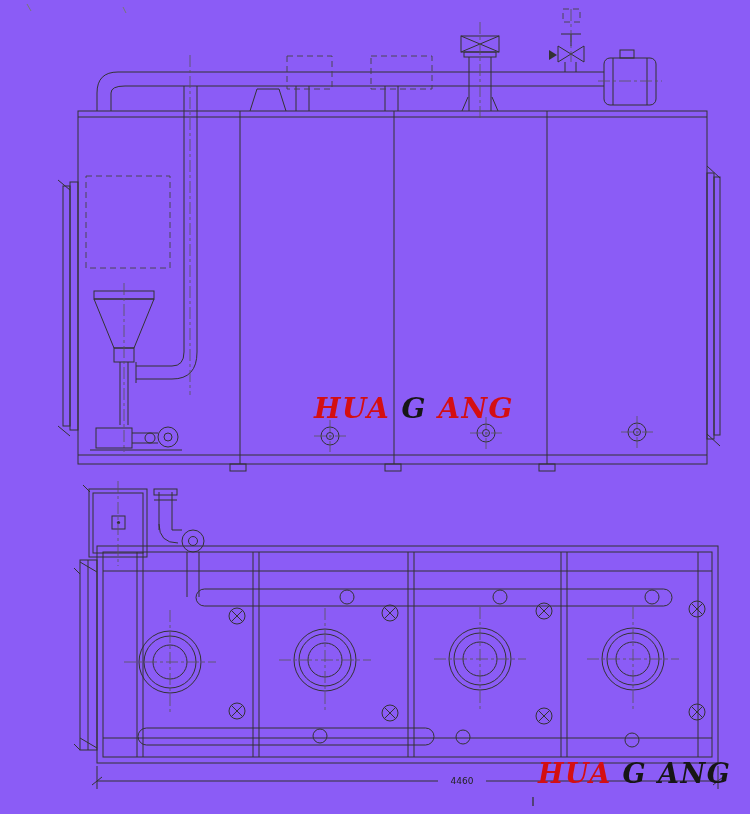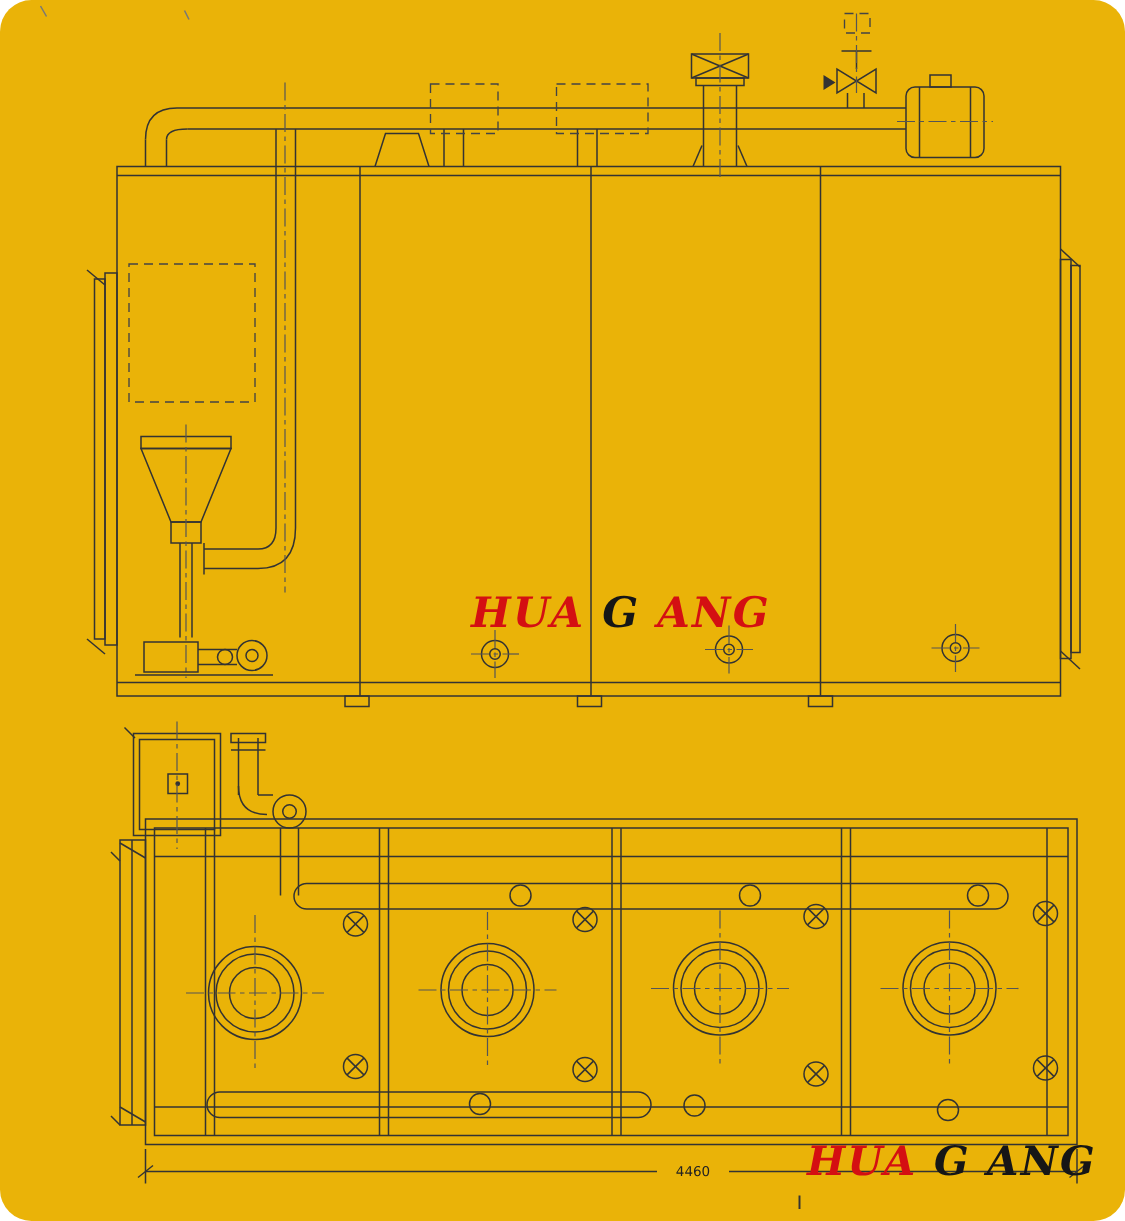--- a/index.html
+++ b/index.html
@@ -1,17 +1,17 @@
 <!DOCTYPE html>
 <html><head>
 <meta charset="utf-8">
 <style>
   html,body{margin:0;padding:0;background:#ffffff;}
-  .canvas{position:relative;width:750px;height:814px;background:#eab308;overflow:hidden;
-          font-family:"Liberation Sans",sans-serif;border-radius:21px;}
+  .canvas{position:relative;width:750px;height:814px;background:#8b5cf6;overflow:hidden;
+          font-family:"Liberation Sans",sans-serif;}
   svg{display:block}
   
   .s   {stroke:#333;stroke-width:1;fill:none;}
   .s2  {stroke:#333;stroke-width:1.3;fill:none;}
   .dsh {stroke:#444;stroke-width:0.9;fill:none;stroke-dasharray:6 4;}
   .cl  {stroke:#555;stroke-width:0.8;fill:none;stroke-dasharray:12 3 3 3;}
   .mark{stroke:#777;stroke-width:1;fill:none;}
   .blk {fill:#333;stroke:none;}
   .logo-text{font-family:"DejaVu Serif","Liberation Serif",serif;font-style:italic;
              font-weight:bold;letter-spacing:1.5px;}

